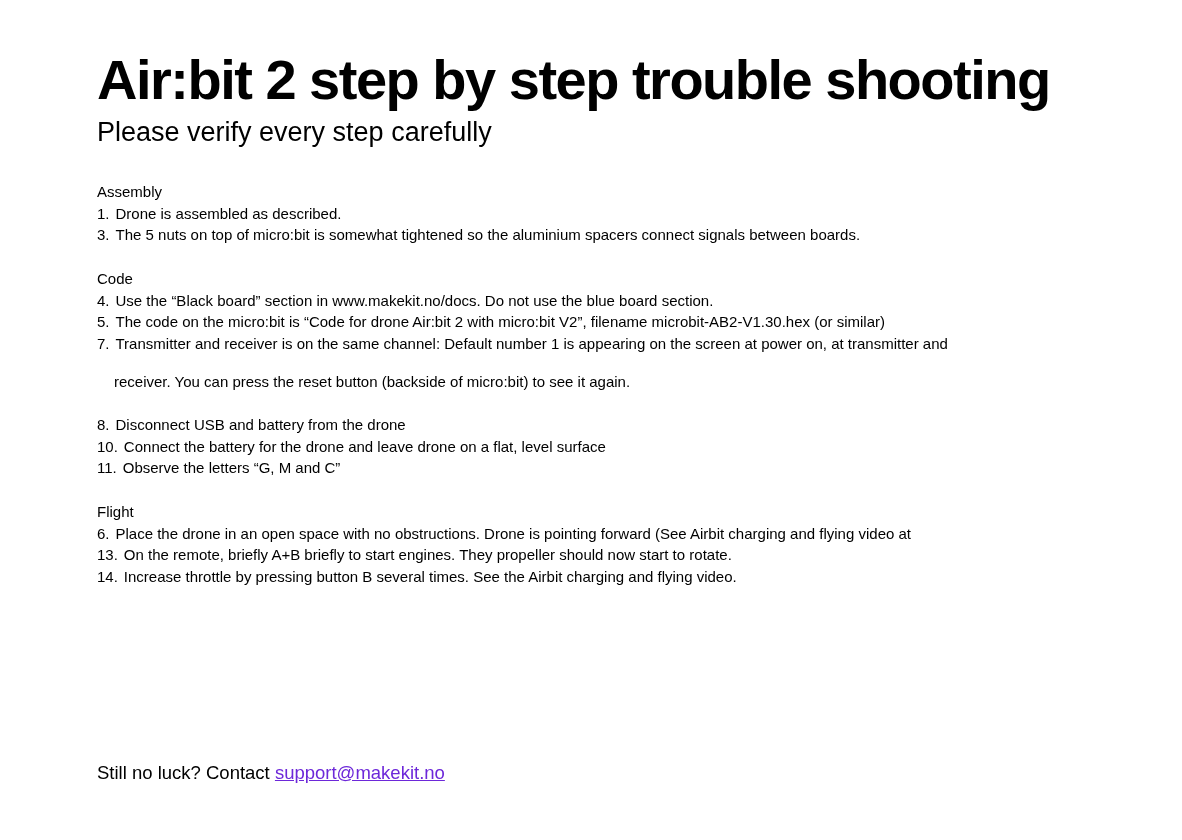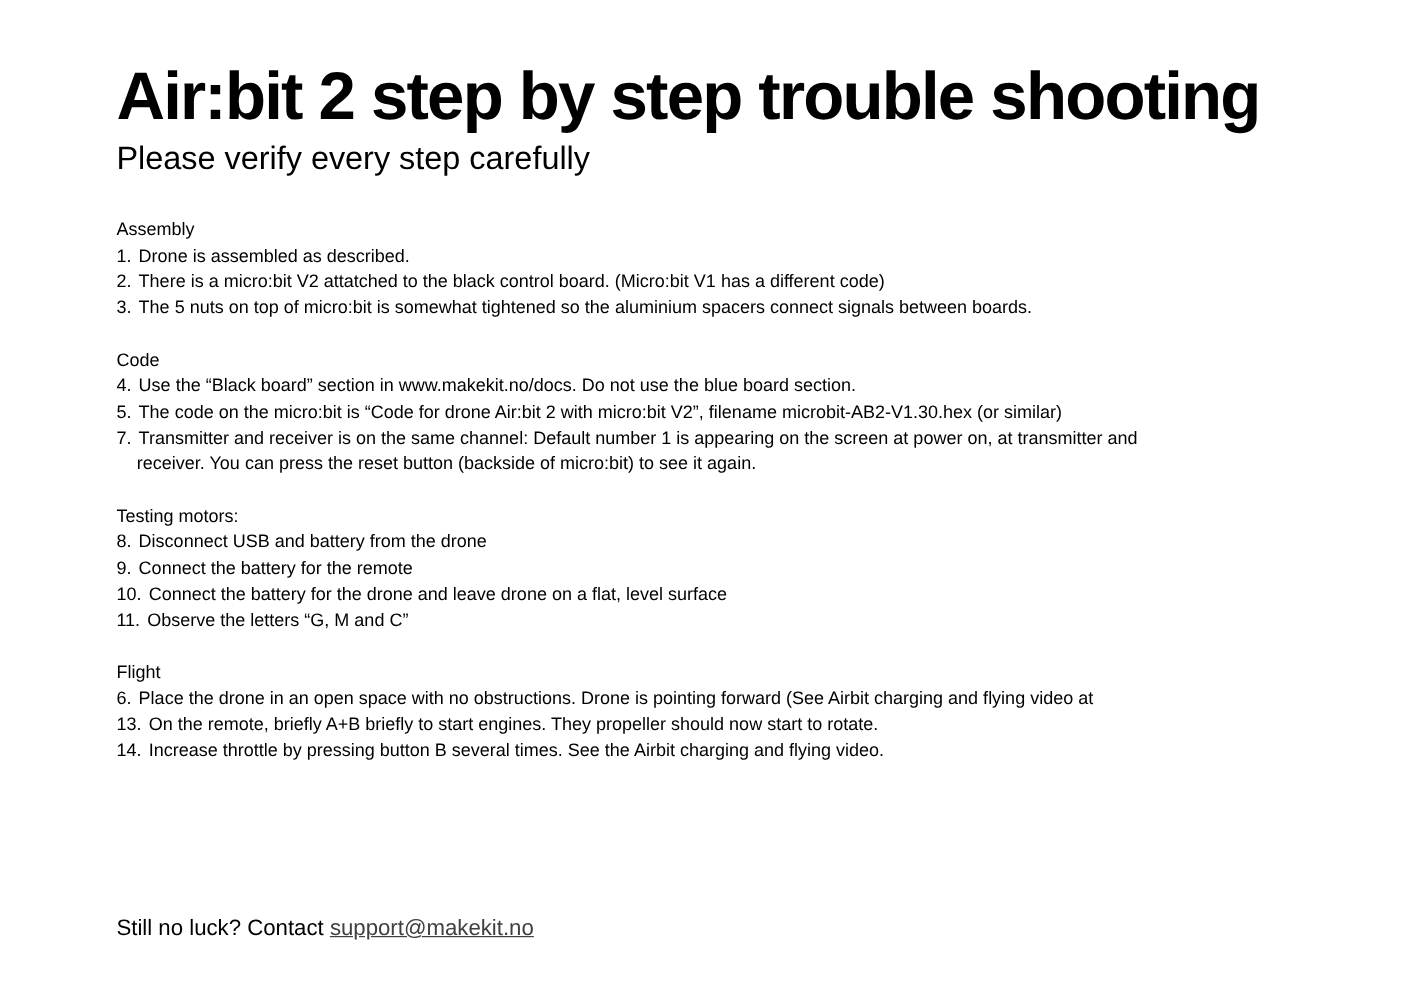--- a/index.html
+++ b/index.html
@@ -51,68 +51,66 @@
   }
   .steps { margin: 0; padding: 0; list-style: none; }
   .step {
     padding-left: 17px;
     text-indent: -17px;
   }
   .step .num { margin-right: 6px; }
   .step .cont {
     display: block;
     text-indent: 0;
+    margin-top: 16px;
   }
   .footer {
     position: absolute;
     left: 97px;
     top: 761px;
     font-size: 18.5px;
     line-height: 24px;
   }
   .footer a {
-    color: #404040;
+    color: #6d28d9;
     text-decoration: underline;
     cursor: pointer;
   }
 </style>
 </head>
 <body>
 
 <div class="page">
   <div class="content">
 
     <h1 class="doc-title">Air:bit 2 step by step trouble shooting</h1>
     <p class="doc-subtitle">Please verify every step carefully</p>
 
     <div class="sections">
 
       <div class="section">
         <p class="section-heading">Assembly</p>
         <div class="steps">
           <div class="step"><span class="num">1.</span><span>Drone is assembled as described.</span></div>
-          <div class="step"><span class="num">2.</span><span>There is a micro:bit V2 attatched to the black control board. (Micro:bit V1 has a different code)</span></div>
           <div class="step"><span class="num">3.</span><span>The 5 nuts on top of micro:bit is somewhat tightened so the aluminium spacers connect signals between boards.</span></div>
         </div>
       </div>
 
       <div class="section">
         <p class="section-heading">Code</p>
         <div class="steps">
           <div class="step"><span class="num">4.</span><span>Use the “Black board” section in www.makekit.no/docs. Do not use the blue board section.</span></div>
           <div class="step"><span class="num">5.</span><span>The code on the micro:bit is “Code for drone Air:bit 2 with micro:bit V2”, filename microbit-AB2-V1.30.hex (or similar)</span></div>
           <div class="step"><span class="num">7.</span><span>Transmitter and receiver is on the same channel: Default number 1 is appearing on the screen at power on, at transmitter and</span><span class="cont">receiver. You can press the reset button (backside of micro:bit) to see it again.</span></div>
         </div>
       </div>
 
       <div class="section">
-        <p class="section-heading">Testing motors:</p>
         <div class="steps">
           <div class="step"><span class="num">8.</span><span>Disconnect USB and battery from the drone</span></div>
-          <div class="step"><span class="num">9.</span><span>Connect the battery for the remote</span></div>
           <div class="step"><span class="num">10.</span><span>Connect the battery for the drone and leave drone on a flat, level surface</span></div>
           <div class="step"><span class="num">11.</span><span>Observe the letters “G, M and C”</span></div>
         </div>
       </div>
 
       <div class="section">
         <p class="section-heading">Flight</p>
         <div class="steps">
           <div class="step"><span class="num">6.</span><span>Place the drone in an open space with no obstructions. Drone is pointing forward (See Airbit charging and flying video at</span></div>
           <div class="step"><span class="num">13.</span><span>On the remote, briefly A+B briefly to start engines. They propeller should now start to rotate.</span></div>

